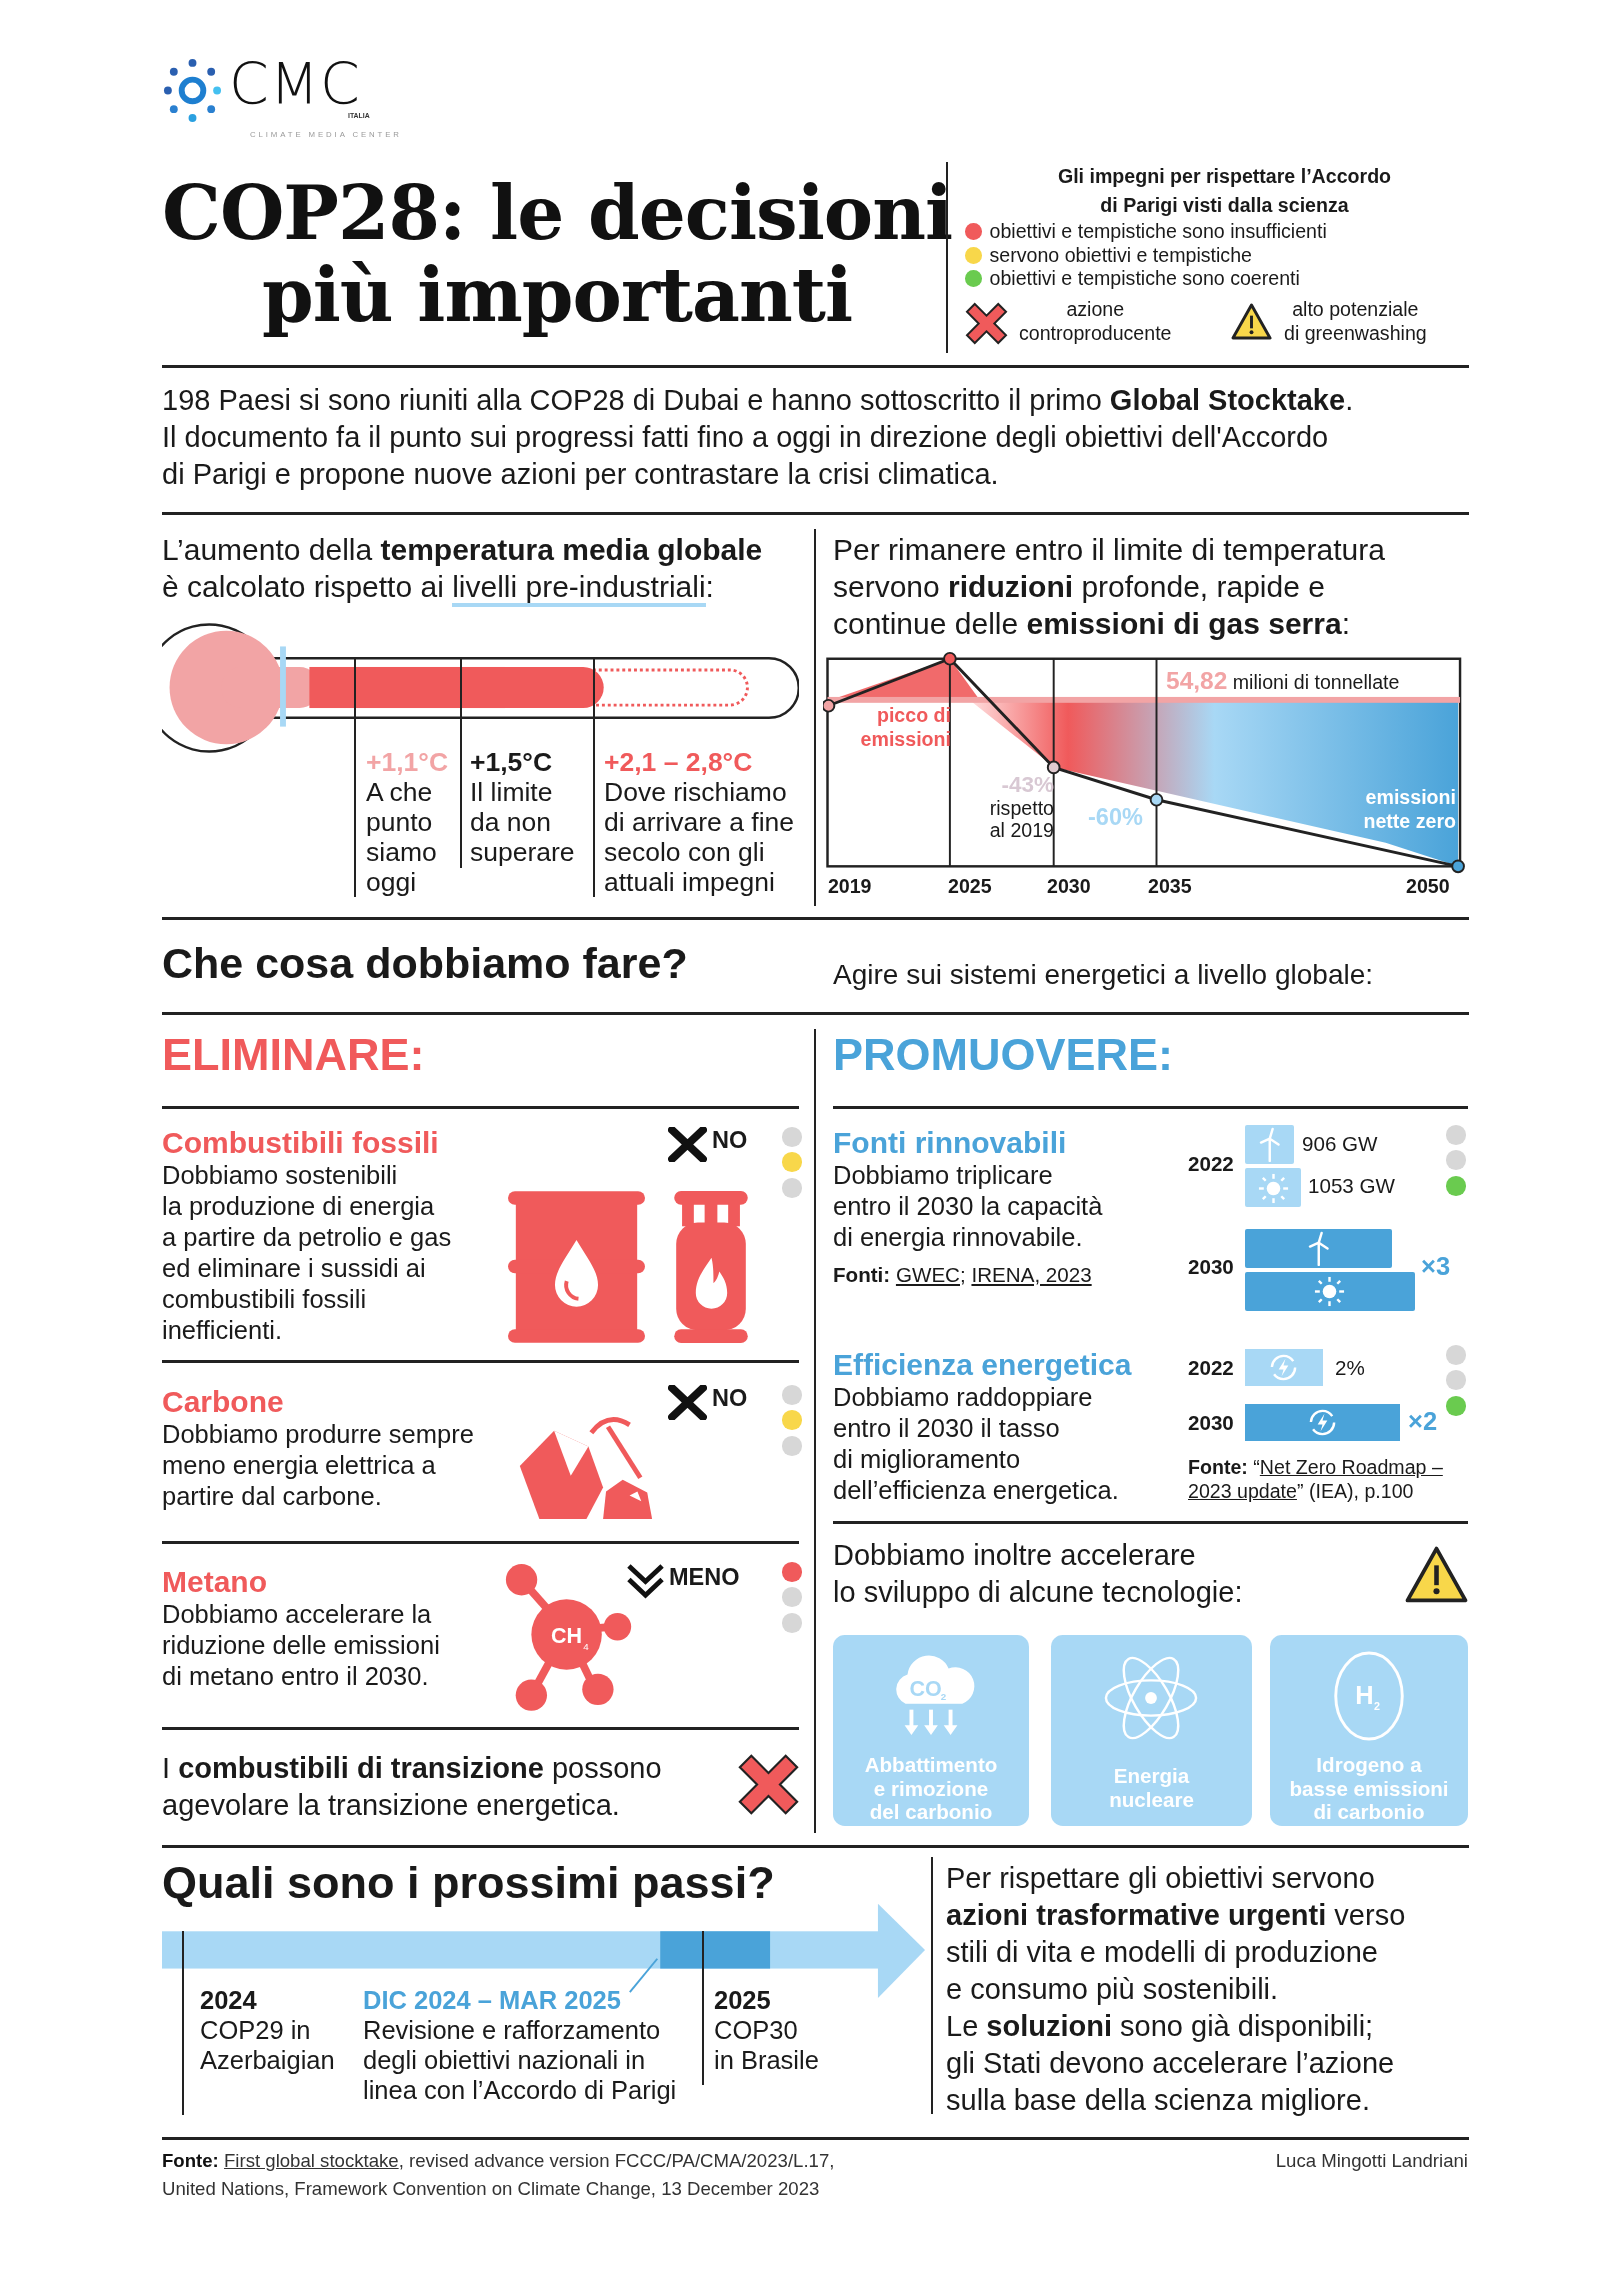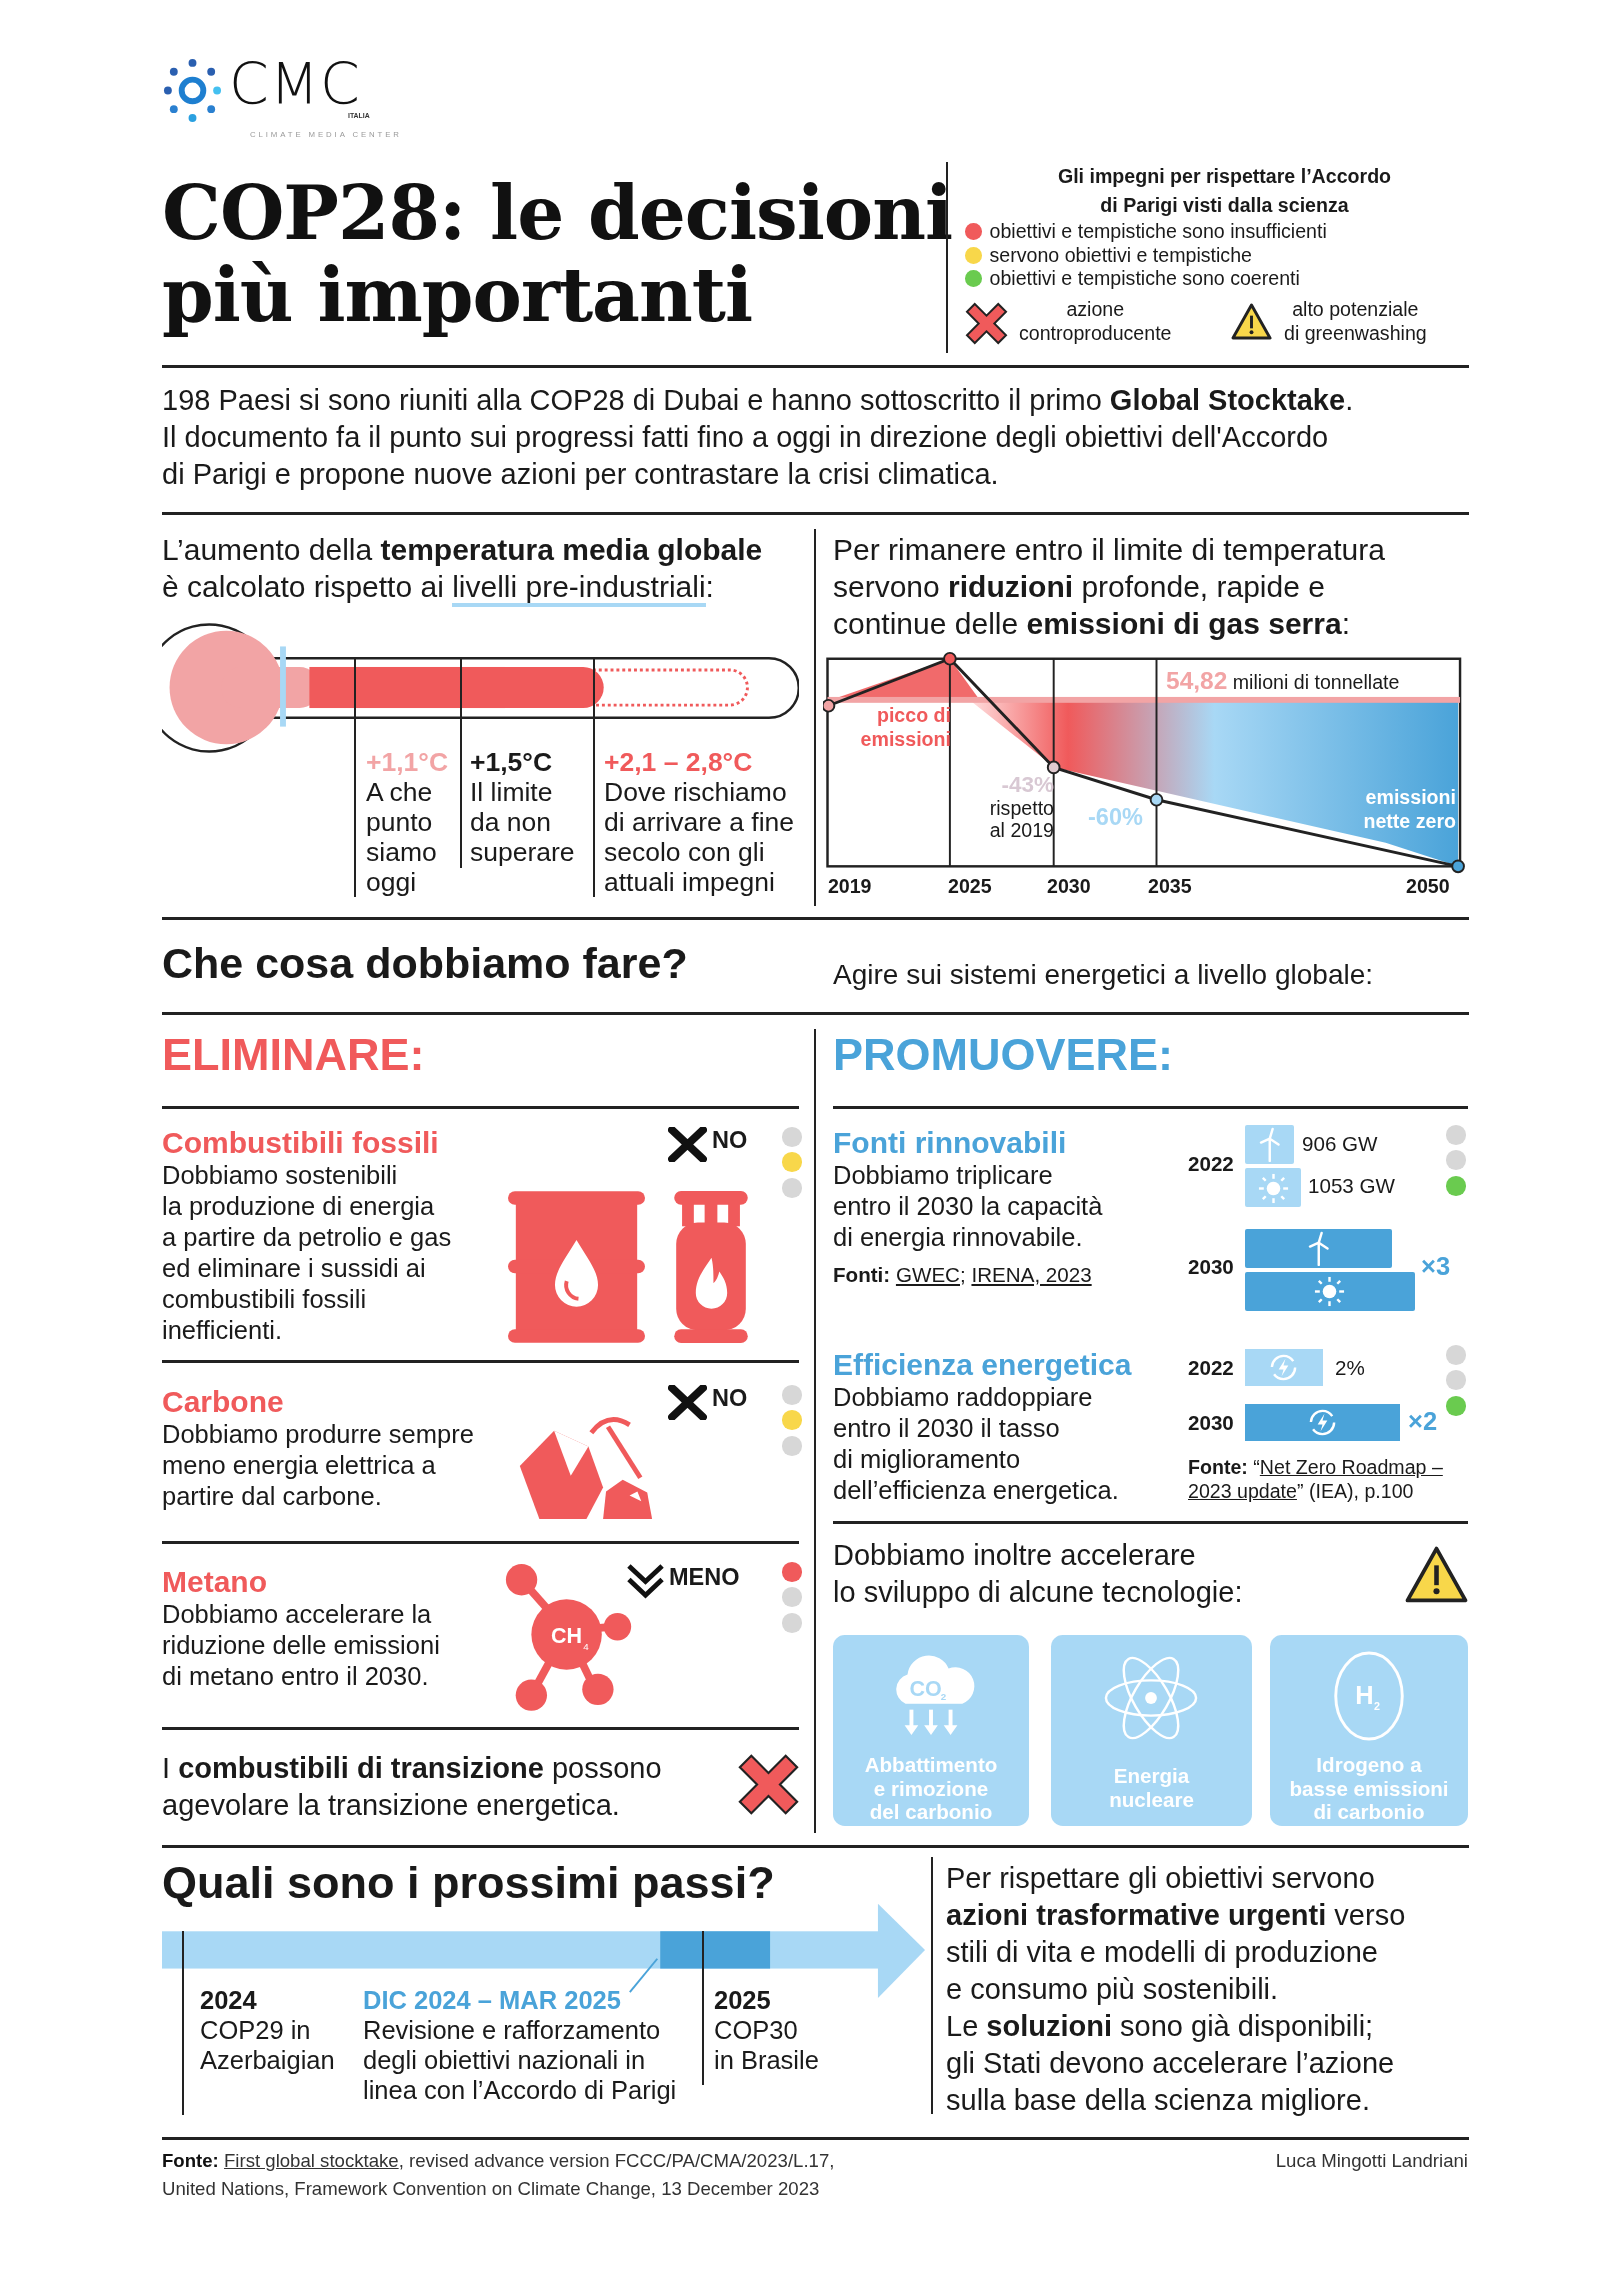--- a/index.html
+++ b/index.html
@@ -36,21 +36,21 @@
     <circle cx="12" cy="17" r="4" fill="#2a5fb0"></circle>
     <circle cx="50" cy="17" r="4" fill="#2a5fb0"></circle>
     <circle cx="12" cy="55" r="4" fill="#2a80d0"></circle>
     <circle cx="50" cy="55" r="4" fill="#2a80d0"></circle>
   </svg>
   <div class="abs" style="left:67px;top:0;font-size:57px;font-family:'DejaVu Sans',sans-serif;font-weight:300;letter-spacing:1px;color:#111;">CMC</div>
   <div class="abs" style="left:186px;top:61px;font-size:6.9px;font-weight:bold;color:#333;">ITALIA</div>
   <div class="abs" style="left:88px;top:79px;font-size:7.8px;letter-spacing:2.9px;color:#999;white-space:nowrap;">CLIMATE MEDIA CENTER</div>
 </div>
 
-<div class="abs serif-title" style="left:162px;top:172px;font-size:74px;line-height:82px;letter-spacing:-1px;">
+<div class="abs serif-title" style="left:162px;top:172px;font-size:74px;line-height:82px;letter-spacing:-1px;text-align:center;">
   <div>COP28: le decisioni</div>
   <div>più importanti</div>
 </div>
 
 <div class="vr" style="left:946px;top:162px;height:191px;"></div>
 <div class="abs" style="left:965px;top:162px;width:519px;font-size:19.6px;line-height:23.5px;text-align:center;">
   <div class="b" style="font-size:19.6px;line-height:29px;">Gli impegni per rispettare l’Accordo</div>
   <div class="b" style="font-size:19.6px;line-height:29px;">di Parigi visti dalla scienza</div>
   <div style="display:flex;align-items:center;gap:7.8px;">
       <span class="dot r" style="width:16.7px;height:16.7px"></span>

